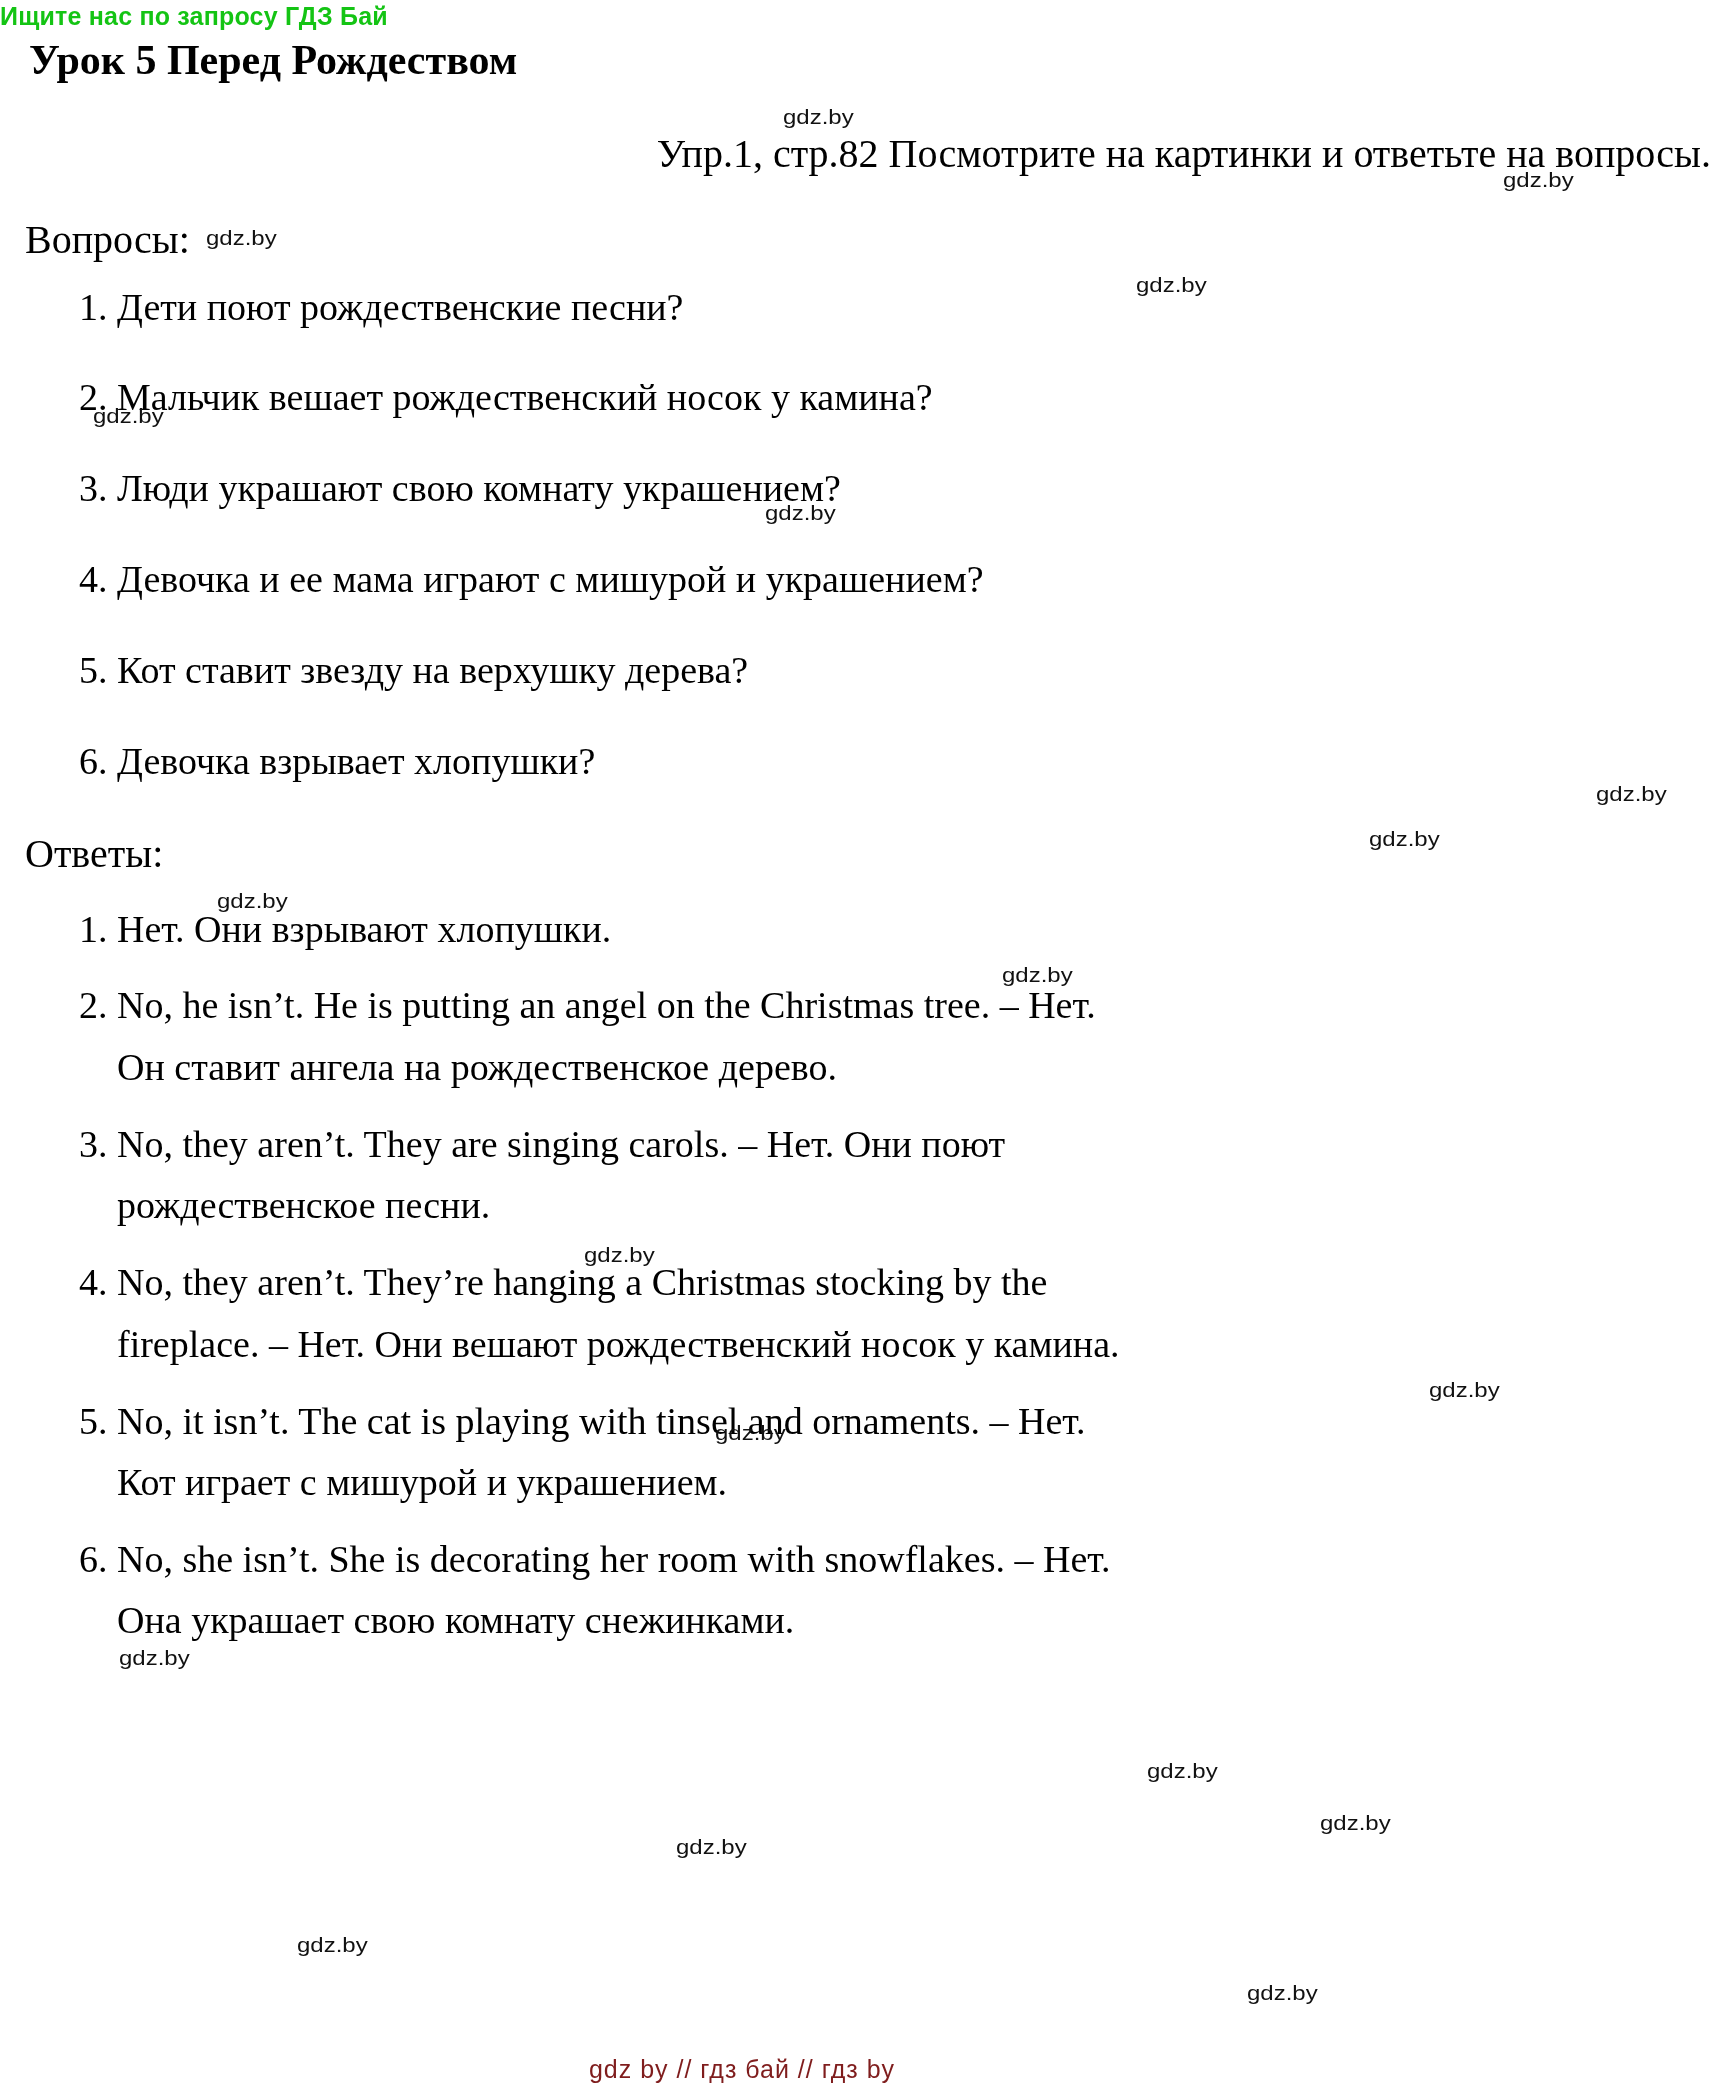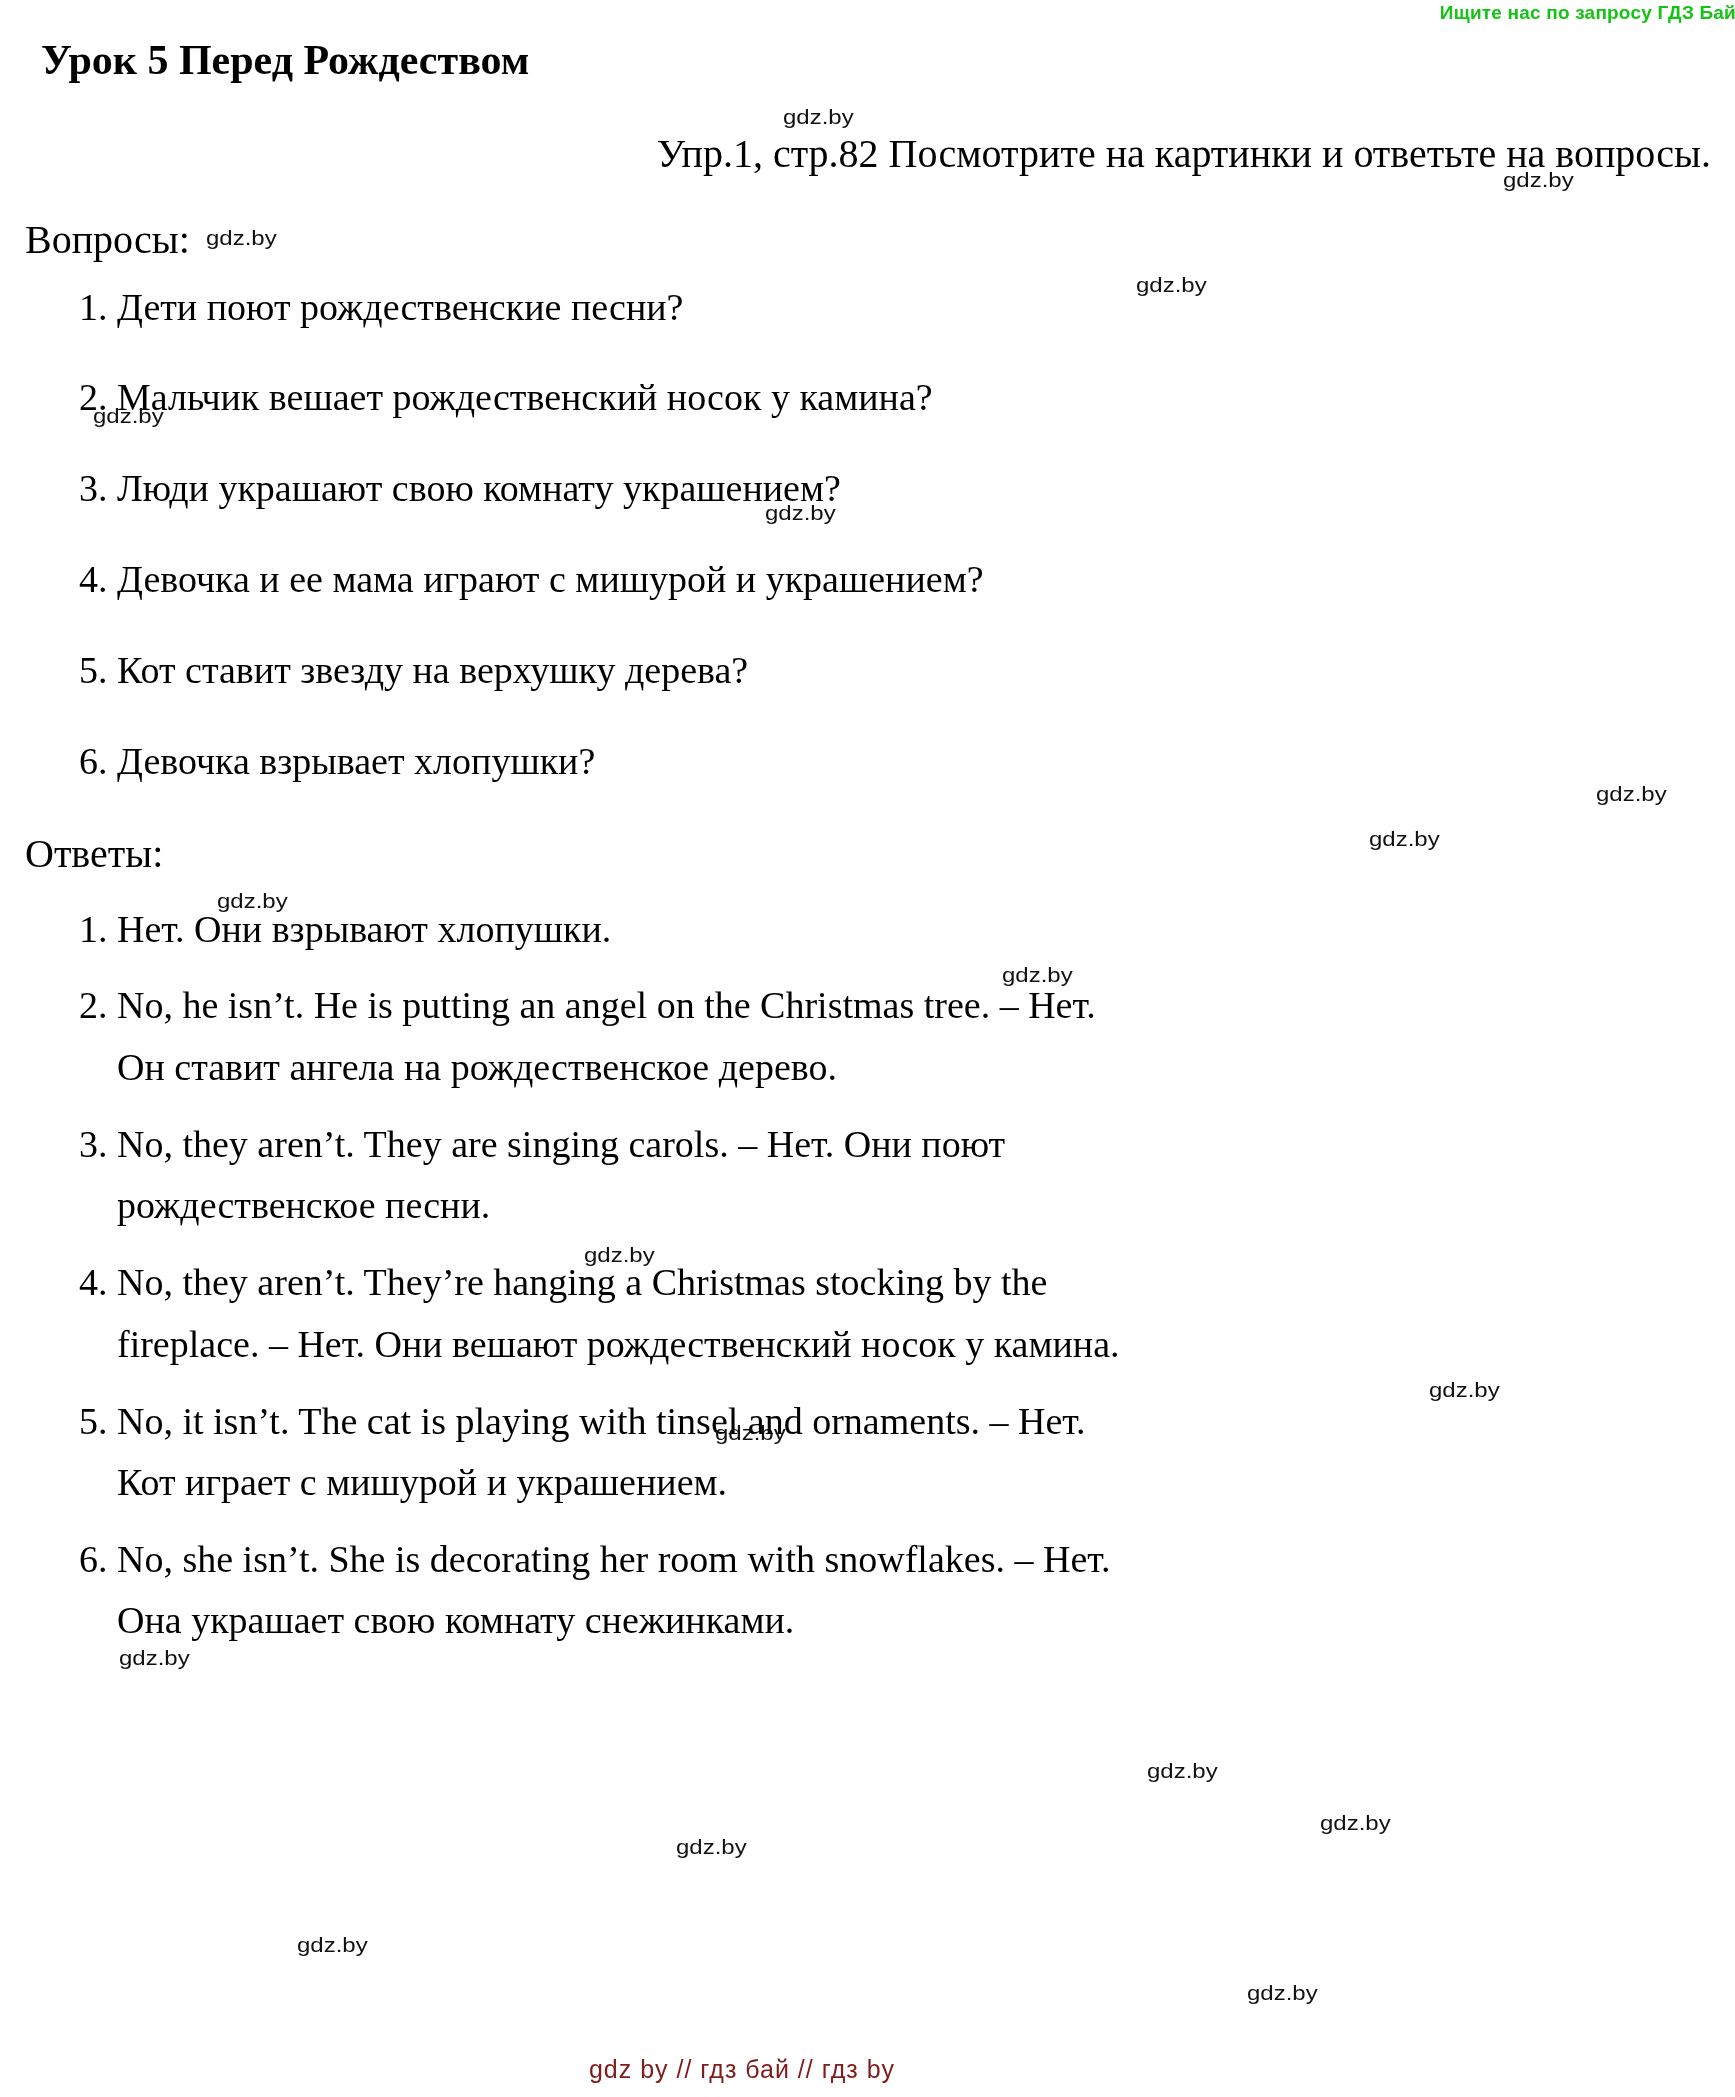--- a/index.html
+++ b/index.html
@@ -16,24 +16,24 @@
     font-family: "Liberation Serif", "DejaVu Serif", serif;
     color: #000000;
   }
 
   
   .promo-header {
     position: absolute;
     top: 1.9px;
     left: 0;
     width: 1736px;
-    text-align: right;
+    text-align: left;
     font-family: "Liberation Sans", sans-serif;
     font-weight: bold;
-    font-size: 19px;
+    font-size: 25px;
     color: #14c414;
     letter-spacing: 0.2px;
   }
 
   
   .promo-footer {
     position: absolute;
     bottom: 13.4px;
     left: 0;
     width: 1484px;
@@ -48,21 +48,21 @@
   .content {
     position: absolute;
     top: 36px;
     left: 25px;
     width: 1686px;
   }
 
   .lesson-title {
     font-size: 42px;
     line-height: 1.18;
-    margin: 0 0 44px 16px;
+    margin: 0 0 44px 4px;
     white-space: nowrap;
   }
 
   .task-line {
     font-size: 40px;
     line-height: 1.2;
     margin: 0 0 38px 0;
     white-space: nowrap;
     text-align: right;
   }

